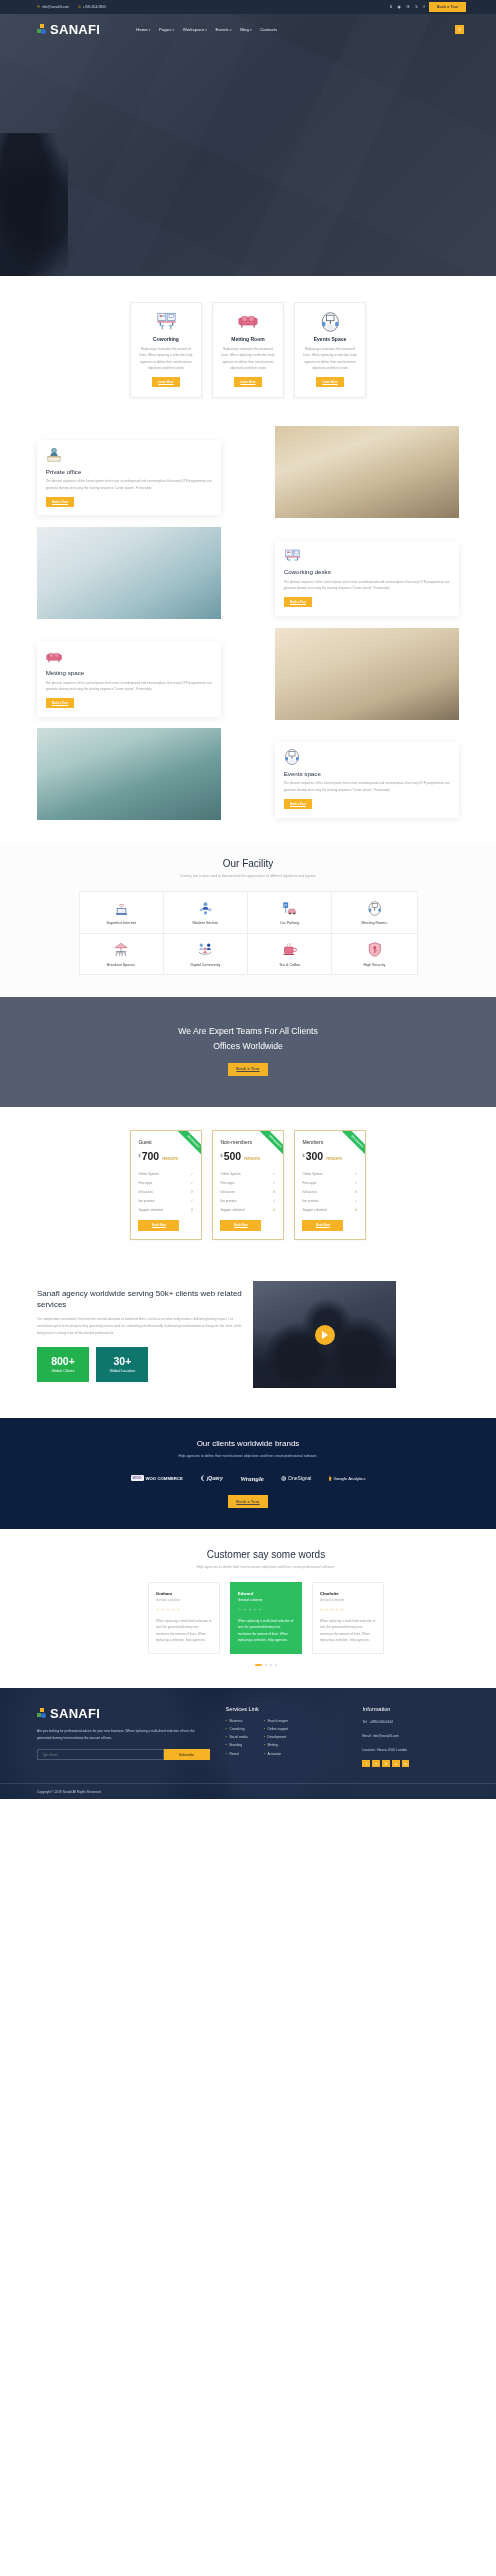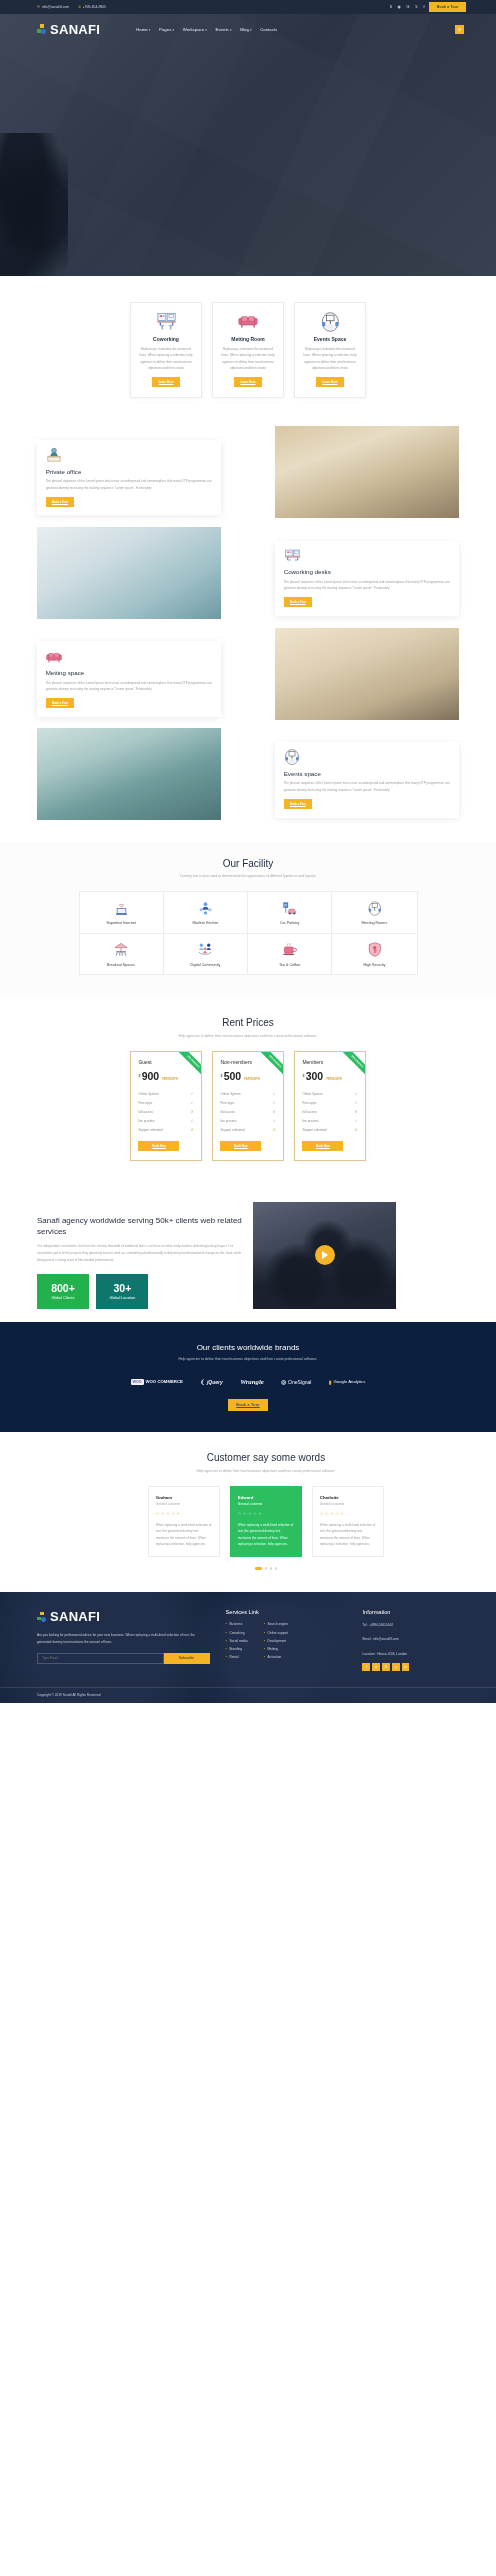--- a/index.html
+++ b/index.html
@@ -120,22 +120,22 @@
   .ribbon { position:absolute; right:-15px; top:6.2px; background:#2dbe60; color:#fff;
     font-size:2.5px; padding:1.9px 15px; transform:rotate(45deg); font-weight:bold; white-space:nowrap; }
   .plist { margin-top:7.4px; }
   .plist div { display:flex; justify-content:space-between; align-items:center;
     font-size:3.1px; color:#8d8d8d; padding:2.5px 0; }
   .plist .yes { color:#49b675; font-size:3.7px; }
   .plist .no { color:#c9a15f; font-size:3.7px; }
   .price-card .btn-sm { width:41px; text-align:center; margin-top:6.2px; }
 
   
-  .worldwide { padding:15px 0 13px; background:#fff; display:flex; gap:9px;
-    width:422px; margin:0 auto; align-items:flex-end; }
+  .worldwide { padding:15px 0 30px; background:#fff; display:flex; gap:9px;
+    width:422px; margin:0 auto; align-items:center; }
   .ww-left { width:207px; }
   .ww-left h2 { font-size:8px; color:#1f2a3d; line-height:1.42; font-weight:normal; }
   .ww-left p { font-size:3.1px; color:#9e9e9e; line-height:2.2; margin-top:6.2px; }
   .stats { display:flex; gap:7.4px; margin-top:10px; }
   .stat { width:52px; height:35px; color:#fff; display:flex; flex-direction:column;
     align-items:center; justify-content:center; }
   .stat .big { font-size:10.5px; font-weight:bold; }
   .stat .lbl { font-size:3.7px; margin-top:1.9px; }
   .ww-right { width:143px; height:107px; position:relative; overflow:hidden;
     background:linear-gradient(160deg,#5a6475 0%,#3b4355 40%,#272e3d 100%); }
@@ -525,34 +525,37 @@
             <rect x="10" y="11" width="2" height="7" fill="#d4536e"></rect>
             <rect x="12" y="13" width="2.4" height="1.4" fill="#d4536e"></rect>
           </svg>
         </div>
         <span>High Security</span>
       </div>
 
     </div>
   </section>
 
+  <section class="cta">
+    <h2>
+      <span>We Are Expert Teams For All Clients</span><br>
+      <span>Offices Worldwide</span>
+    </h2>
+    <a class="btn-yellow" href="#">Book a Tour</a>
+  </section>
 
   <section class="pricing">
-    <div class="sec-head">
-      <h2>Rent Prices</h2>
-      <p>Help agencies to define their new business objectives and then create professional software.</p>
-    </div>
     <div class="price-row">
 
       <div class="price-card">
         <div class="ribbon">10% Discount</div>
         <h4>Guest</h4>
         <div class="amount">
           <span class="cur">$</span>
-          <span class="num">900</span>
+          <span class="num">700</span>
           <span class="per">PER MONTH</span>
         </div>
         <div class="plist">
           <div>
               <span>Online System</span>
               <span class="yes">✓</span>
             </div>
           <div>
               <span>Free apps</span>
               <span class="yes">✓</span>

